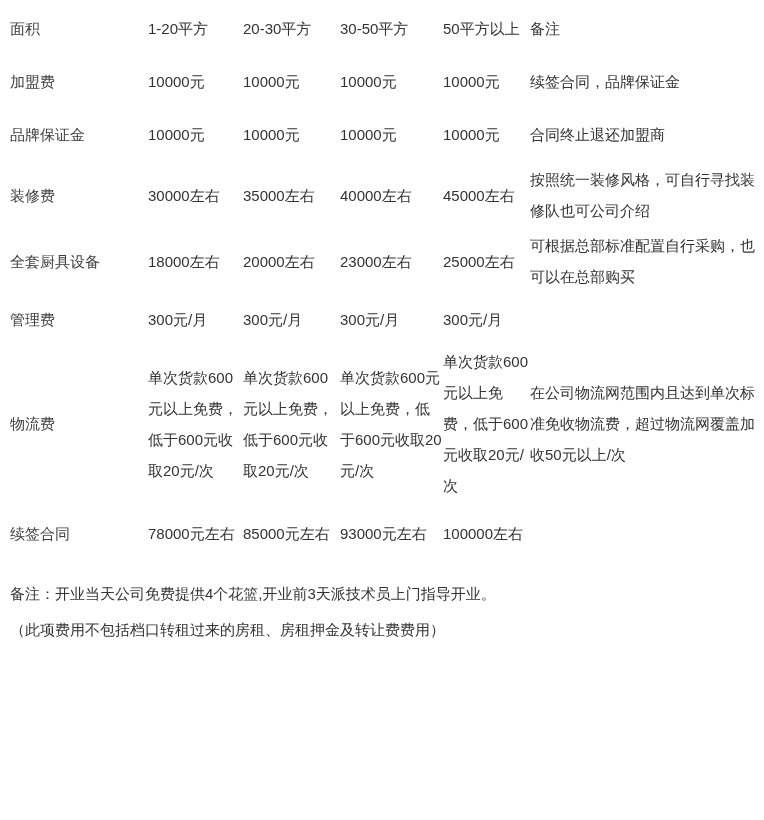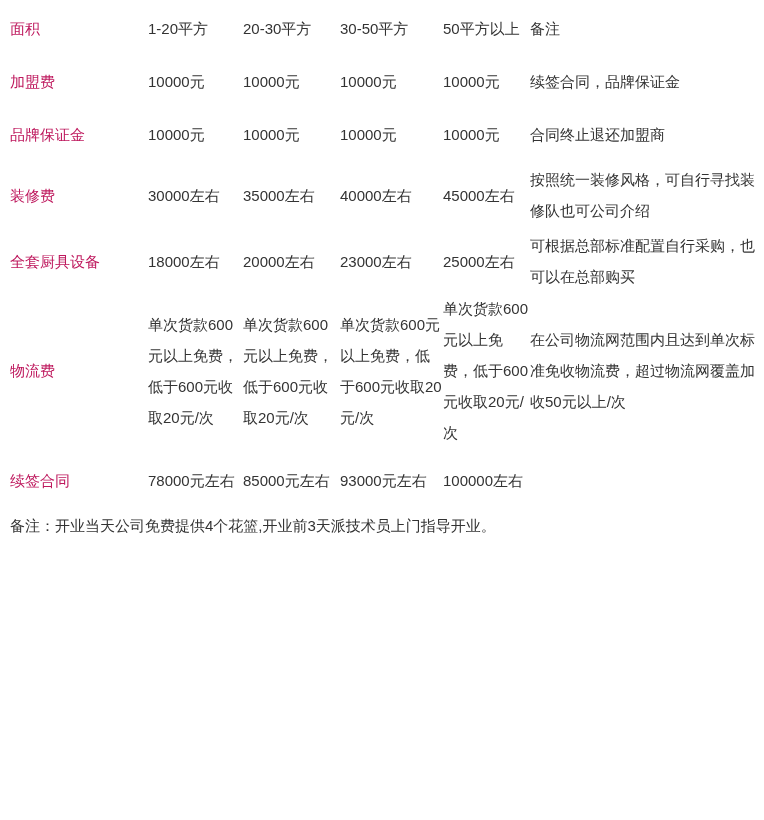--- a/index.html
+++ b/index.html
@@ -23,31 +23,31 @@
     width: 752px;
   }
   table.fee-table td {
     padding: 0;
     vertical-align: middle;
     line-height: 31px;
     overflow-wrap: break-word;
     word-break: normal;
   }
   td.label-cell {
-    color: #be185d;
+    color: #404040;
   }
   td.pad-r {
     padding-right: 4px;
   }
   tr.h53  { height: 53px; }
   tr.h68  { height: 68px; }
   tr.h64  { height: 64px; }
   tr.h150 { height: 150px; }
   .footnotes {
-    margin-top: 3px;
+    margin-top: 18px;
   }
   .footnotes p {
     margin: 0 0 14px 0;
     line-height: 22px;
   }
 </style>
 </head>
 <body>
 
 <table class="fee-table">
@@ -93,20 +93,28 @@
       <td>按照统一装修风格，可自行寻找装修队也可公司介绍</td>
     </tr>
     <tr class="h64">
       <td class="label-cell">全套厨具设备</td>
       <td class="pad-r">18000左右</td>
       <td class="pad-r">20000左右</td>
       <td class="pad-r">23000左右</td>
       <td>25000左右</td>
       <td>可根据总部标准配置自行采购，也可以在总部购买</td>
     </tr>
+    <tr class="h53">
+      <td class="label-cell">管理费</td>
+      <td class="pad-r">300元/月</td>
+      <td class="pad-r">300元/月</td>
+      <td class="pad-r">300元/月</td>
+      <td>300元/月</td>
+      <td></td>
+    </tr>
     <tr class="h150">
       <td class="label-cell">物流费</td>
       <td>单次货款600元以上免费，低于600元收取20元/次</td>
       <td>单次货款600元以上免费，低于600元收取20元/次</td>
       <td class="pad-r">单次货款600元以上免费，低于600元收取20元/次</td>
       <td class="pad-r">单次货款600元以上免费，低于600元收取20元/次</td>
       <td>在公司物流网范围内且达到单次标准免收物流费，超过物流网覆盖加收50元以上/次</td>
     </tr>
     <tr class="h64">
       <td class="label-cell">续签合同</td>
@@ -114,13 +122,14 @@
       <td class="pad-r">85000元左右</td>
       <td class="pad-r">93000元左右</td>
       <td>100000左右</td>
       <td></td>
     </tr>
   </tbody>
 </table>
 
 <div class="footnotes">
   <p>备注：开业当天公司免费提供4个花篮,开业前3天派技术员上门指导开业。</p>
+  <p>（此项费用不包括档口转租过来的房租、房租押金及转让费费用）</p>
 </div>
 
 </body></html>

